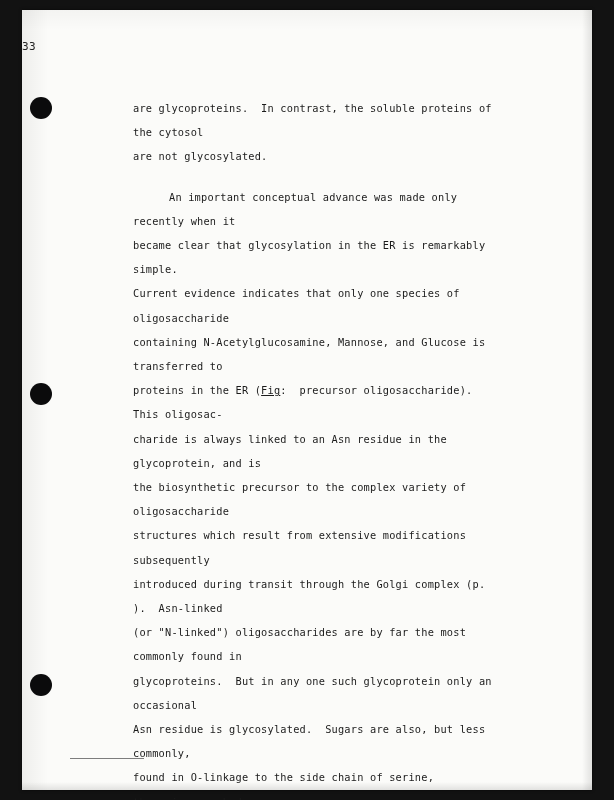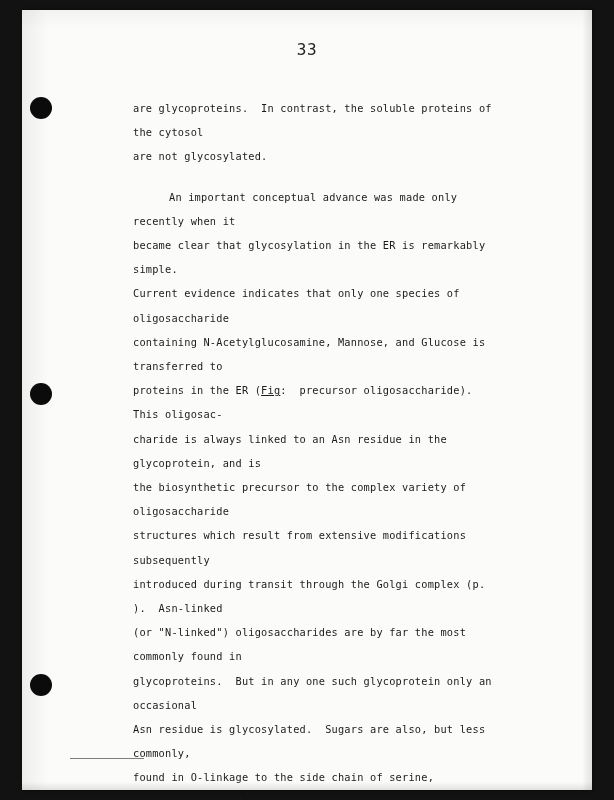--- a/index.html
+++ b/index.html
@@ -48,22 +48,21 @@
   }
   .hole.h1 { top: 97px; }
   .hole.h2 { top: 383px; }
   .hole.h3 { top: 674px; }
 
   .page-number {
     position: absolute;
     top: 30px;
     left: 0;
     width: 100%;
-    text-align: center;
-    font-size: 16px;
+    font-size: 11px;
     color: #222;
     letter-spacing: 0.5px;
   }
 
   .body-text {
     position: absolute;
     left: 95px;
     top: 70px;
     width: 400px;
     font-size: 10.3px;

